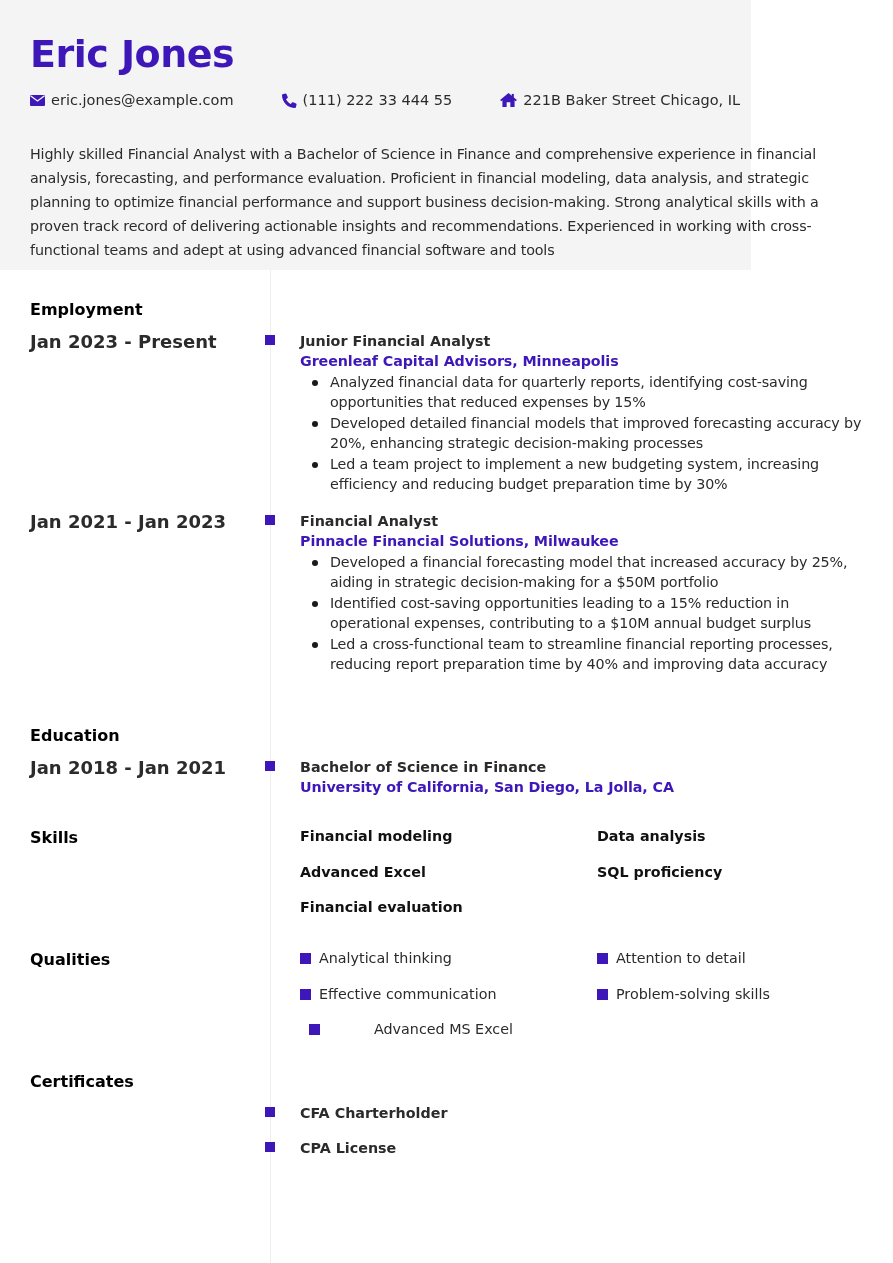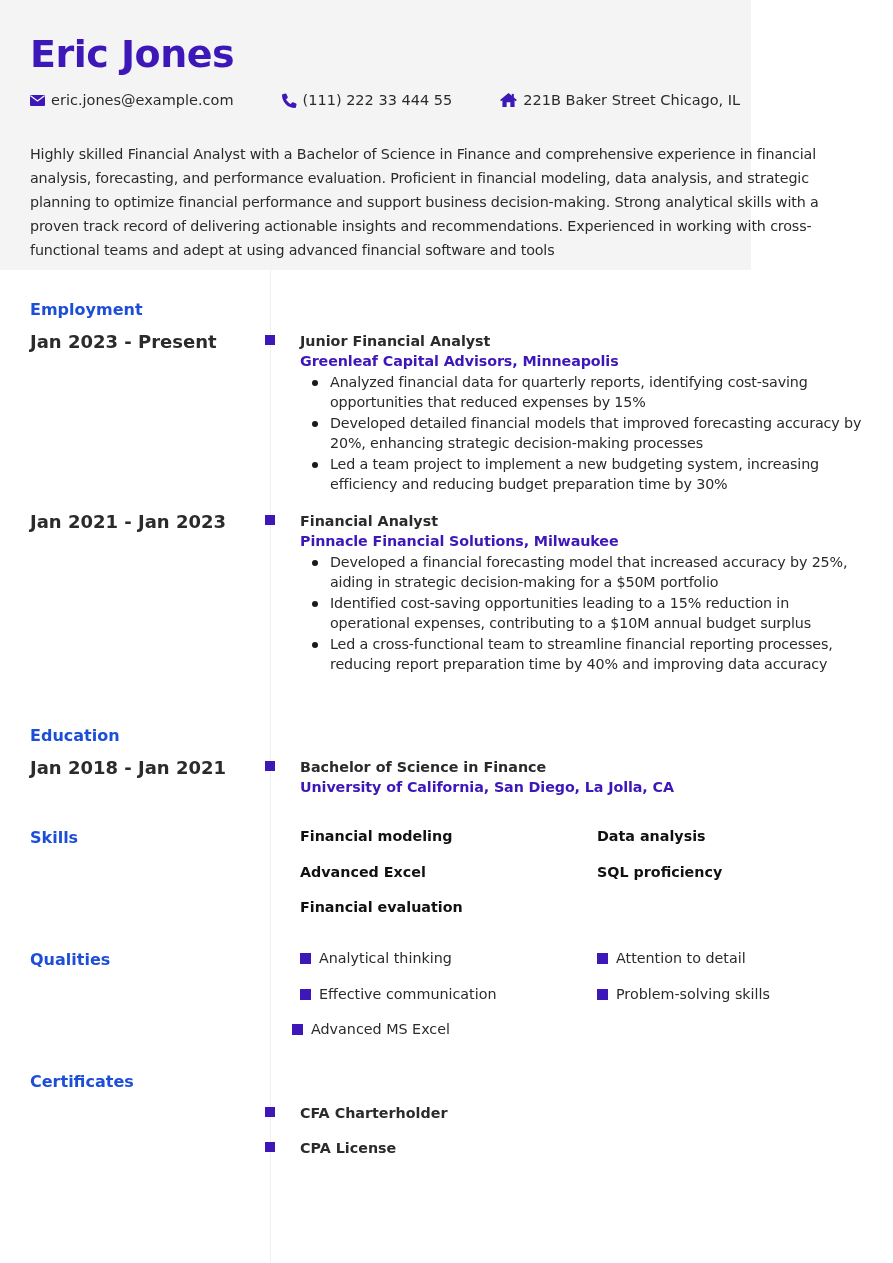--- a/index.html
+++ b/index.html
@@ -9,21 +9,21 @@
     .header { background: #f4f4f5; width: 751px; height: 270px; padding: 30px 31px 0 30px; }
     .name { font-size: 38px; font-weight: bold; color: #3e17b8; letter-spacing: -0.5px; line-height: 48px; height: 48px; }
     .contacts { display: flex; align-items: center; margin-top: 12px; height: 20px; font-size: 14.5px; color: #2b2b2b; gap: 32px; }
     .contact { display: flex; align-items: center; margin-right: 16px; white-space: nowrap; }
     .contact svg { margin-right: 6px; flex-shrink: 0; }
     .summary { margin-top: 32px; font-size: 14.3px; line-height: 24px; color: #2b2b2b; width: 835px; letter-spacing: -0.15px; }
 
     .timeline-line { position: absolute; left: 270px; top: 270px; width: 1px; height: 993px; background: #efefef; }
 
     .section { position: absolute; left: 0; width: 893px; }
-    .section-title { position: absolute; left: 30px; font-size: 16px; font-weight: bold; color: #1d4ed8; }
+    .section-title { position: absolute; left: 30px; font-size: 16px; font-weight: bold; color: #000000; }
     .entry { position: absolute; left: 0; width: 893px; }
     .entry-date { position: absolute; left: 30px; top: 0; font-size: 18px; font-weight: bold; color: #2b2b2b; }
     .entry-marker { position: absolute; left: 265px; top: 4px; width: 10px; height: 10px; background: #3e17b8; }
     .entry-body { position: absolute; left: 300px; top: 0; width: 570px; }
     .entry-title { font-size: 14.3px; font-weight: bold; color: #2b2b2b; line-height: 20px; }
     .entry-sub { font-size: 14.3px; font-weight: bold; color: #3e17b8; line-height: 20.5px; letter-spacing: -0.1px; }
     .bullets { list-style: none; margin-top: 0; }
     .bullets li { position: relative; padding-left: 30px; font-size: 14.3px; line-height: 20.5px; color: #2b2b2b; letter-spacing: -0.15px; }
     .bullets li::before { content: ""; position: absolute; left: 12px; top: 8px; width: 6px; height: 6px; border-radius: 50%; background: #1a1a1a; }
 
@@ -128,21 +128,21 @@
     <span>Attention to detail</span>
   </div>
   <div class="grid-item quality" style="left:300px; top:36px;">
     <span class="sq"></span>
     <span>Effective communication</span>
   </div>
   <div class="grid-item quality" style="left:597px; top:36px;">
     <span class="sq"></span>
     <span>Problem-solving skills</span>
   </div>
-  <div class="grid-item quality" style="left:292px; top:71px;">
+  <div class="grid-item quality" style="left:309px; top:71px;gap:46px;">
     <span class="sq"></span>
     <span>Advanced MS Excel</span>
   </div>
 </div>
 
 <div class="section" style="top:1072px;">
   <div class="section-title" style="top:0;">Certificates</div>
   <div class="entry" style="top:31px;">
     <div class="entry-marker"></div>
     <div class="entry-body">

